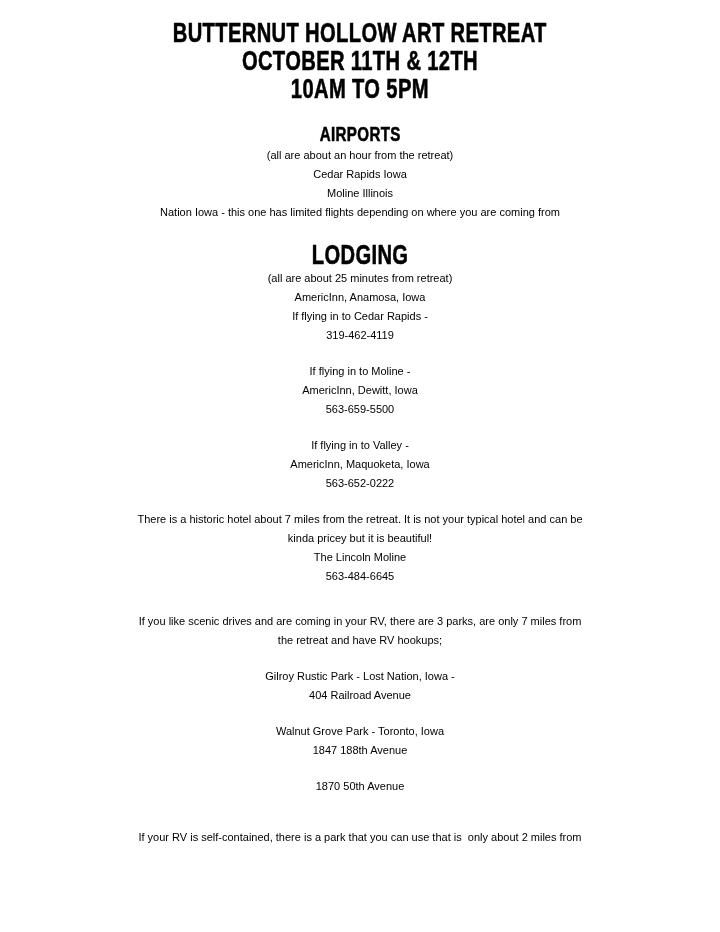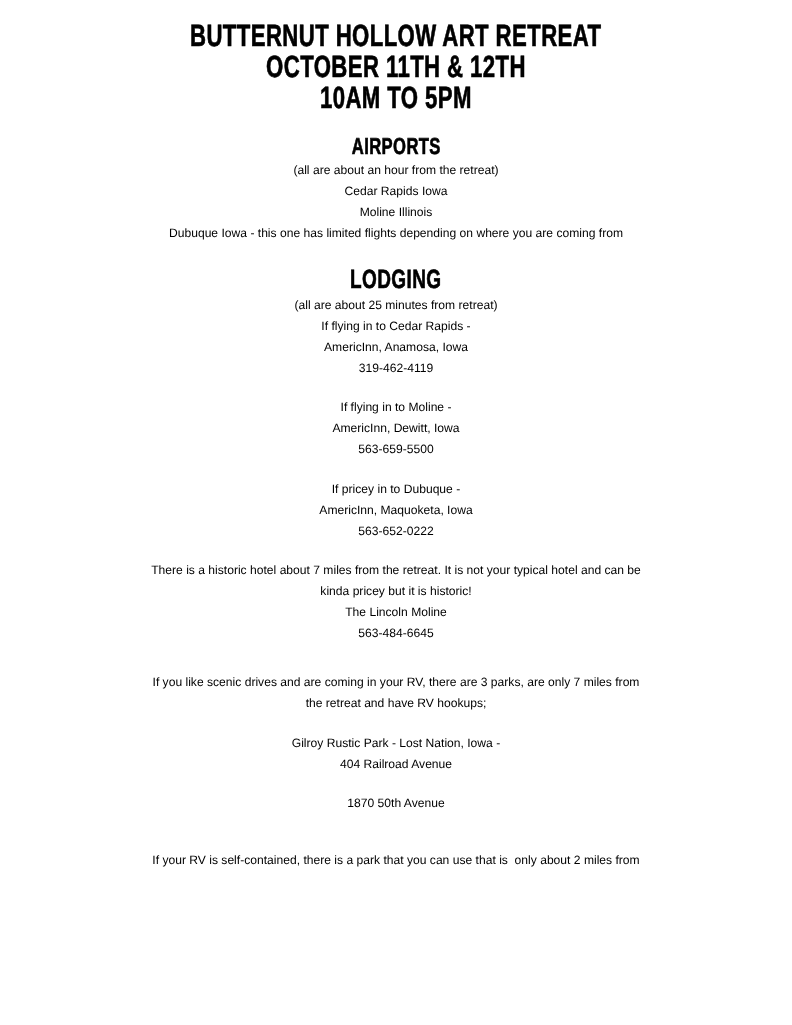--- a/index.html
+++ b/index.html
@@ -22,21 +22,21 @@
   .cond {
     display: inline-block;
     transform: scaleX(0.72);
     transform-origin: 50% 50%;
     letter-spacing: 0.5px;
     white-space: nowrap;
     -webkit-text-stroke: 0.6px currentColor;
   }
   .title { font-size: 28px; line-height: 28px; }
   .h-sm  { font-size: 21px; line-height: 24px; }
-  .h-md  { font-size: 24px; line-height: 28px; }
+  .h-md  { font-size: 28px; line-height: 28px; }
   .para  { font-size: 11px; line-height: 19px; }
   .line  { display: block; white-space: pre-wrap; }
   .gap-none    { margin-top: 0; }
   .gap-section { margin-top: 19px; }
   .gap-line    { margin-top: 17px; }
   .gap-wide    { margin-top: 26px; }
   .gap-xwide   { margin-top: 32px; }
 </style>
 </head>
 <body>
@@ -53,53 +53,57 @@
       <span class="cond">10AM TO 5PM</span>
     </div>
   </header>
 
   <main id="doc-body">
       <h2 class="display h-sm gap-section"><span class="cond">AIRPORTS</span></h2>
       <p class="para gap-none">
         <span class="line">(all are about an hour from the retreat)</span>
         <span class="line">Cedar Rapids Iowa</span>
         <span class="line">Moline Illinois</span>
-        <span class="line">Dubuque Iowa - this one has limited flights depending on where you are coming from</span>
+        <span class="line">Nation Iowa - this one has limited flights depending on where you are coming from</span>
       </p>
       <h2 class="display h-md gap-section"><span class="cond">LODGING</span></h2>
       <p class="para gap-none">
         <span class="line">(all are about 25 minutes from retreat)</span>
+        <span class="line">AmericInn, Anamosa, Iowa</span>
         <span class="line">If flying in to Cedar Rapids -</span>
-        <span class="line">AmericInn, Anamosa, Iowa</span>
         <span class="line">319-462-4119</span>
       </p>
       <p class="para gap-line">
         <span class="line">If flying in to Moline -</span>
         <span class="line">AmericInn, Dewitt, Iowa</span>
         <span class="line">563-659-5500</span>
       </p>
       <p class="para gap-line">
-        <span class="line">If pricey in to Dubuque -</span>
+        <span class="line">If flying in to Valley -</span>
         <span class="line">AmericInn, Maquoketa, Iowa</span>
         <span class="line">563-652-0222</span>
       </p>
       <p class="para gap-line">
         <span class="line">There is a historic hotel about 7 miles from the retreat. It is not your typical hotel and can be</span>
-        <span class="line">kinda pricey but it is historic!</span>
+        <span class="line">kinda pricey but it is beautiful!</span>
         <span class="line">The Lincoln Moline</span>
         <span class="line">563-484-6645</span>
       </p>
       <p class="para gap-wide">
         <span class="line">If you like scenic drives and are coming in your RV, there are 3 parks, are only 7 miles from</span>
         <span class="line">the retreat and have RV hookups;</span>
       </p>
       <p class="para gap-line">
         <span class="line">Gilroy Rustic Park - Lost Nation, Iowa -</span>
         <span class="line">404 Railroad Avenue</span>
       </p>
       <p class="para gap-line">
+        <span class="line">Walnut Grove Park - Toronto, Iowa</span>
+        <span class="line">1847 188th Avenue</span>
+      </p>
+      <p class="para gap-line">
         <span class="line">1870 50th Avenue</span>
       </p>
       <p class="para gap-xwide">
         <span class="line">If your RV is self-contained, there is a park that you can use that is  only about 2 miles from</span>
       </p>
     </main>
 </div>
 
 </body></html>

